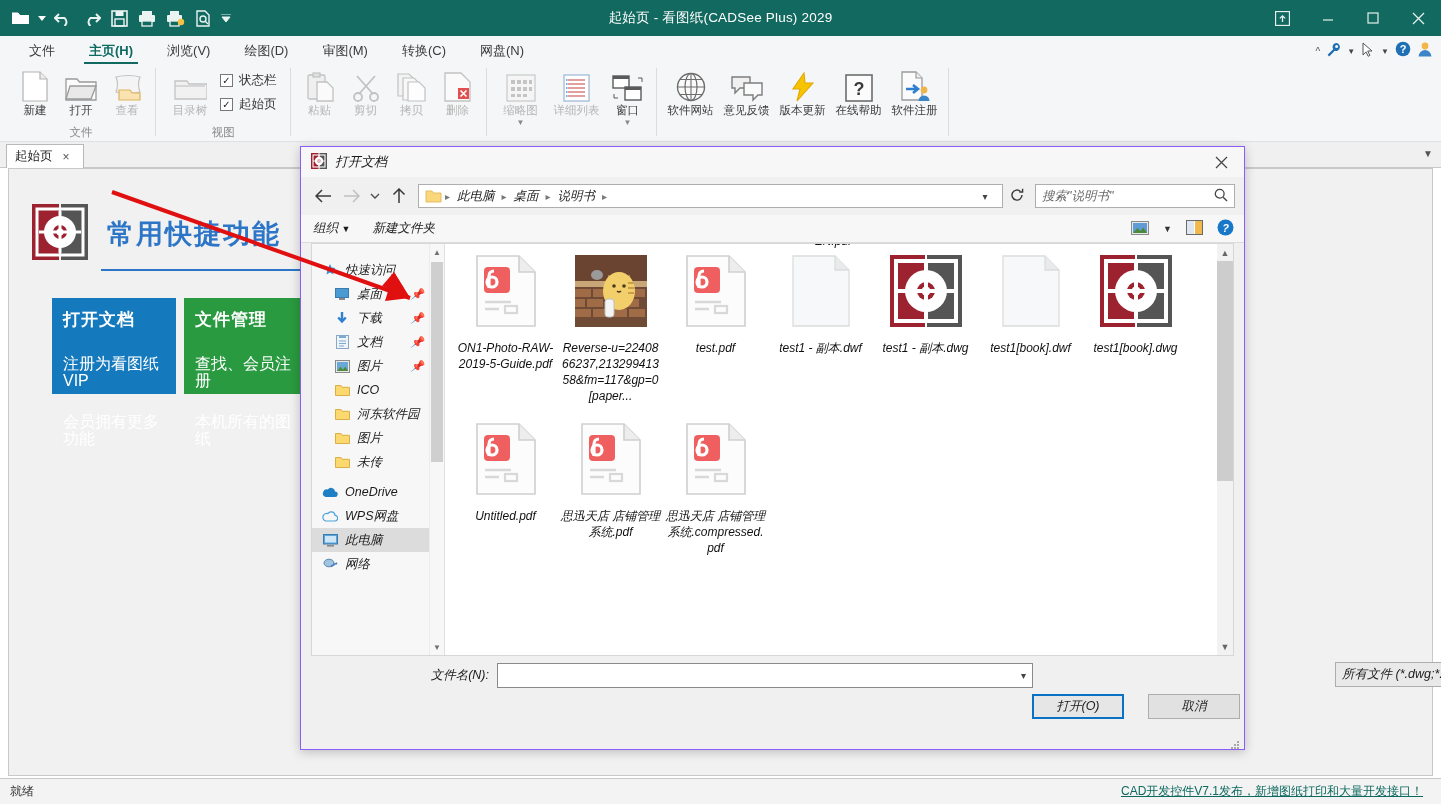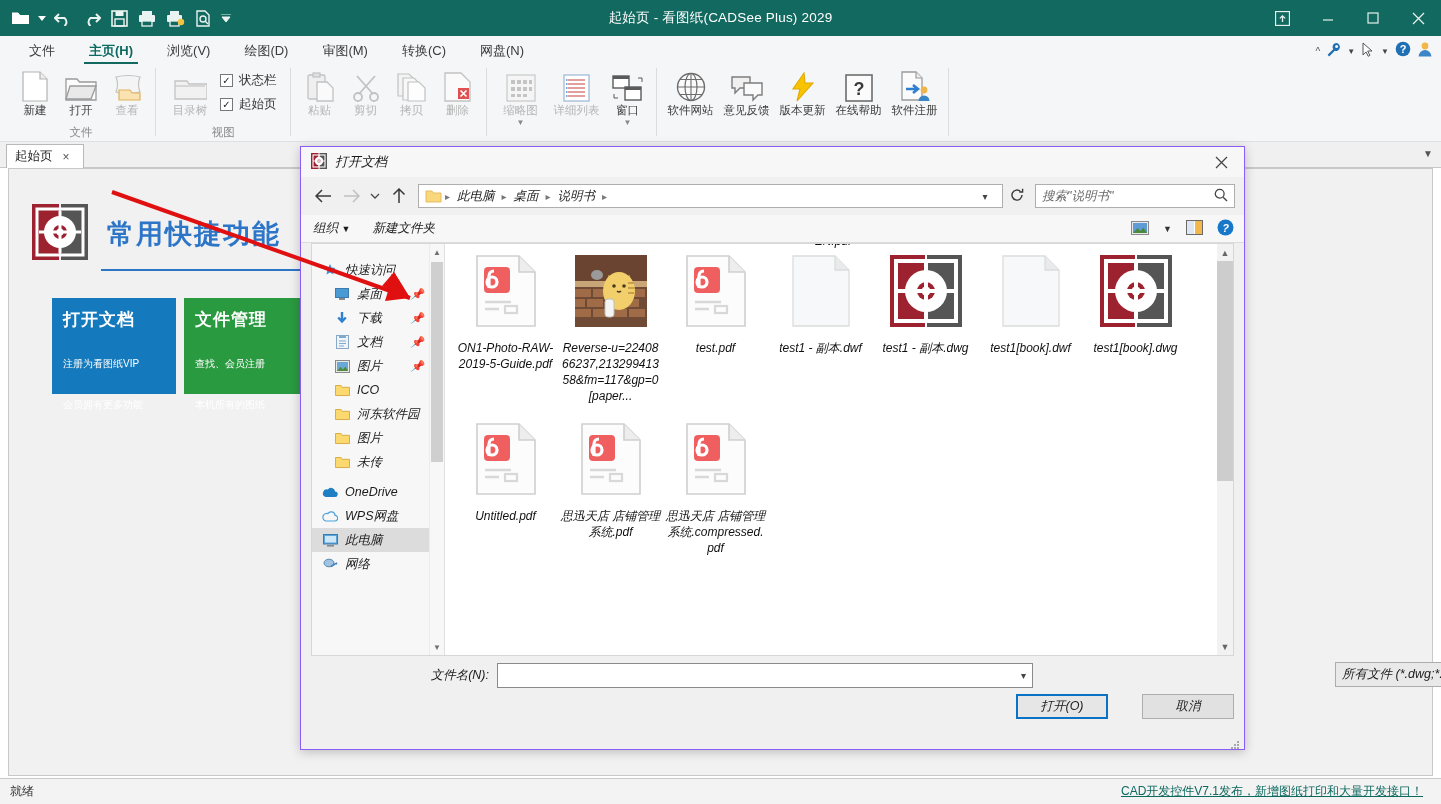--- a/index.html
+++ b/index.html
@@ -104,21 +104,21 @@
   .startpage {
     position: absolute; left: 8px; top: 168px; right: 8px; bottom: 28px;
     background: #f1f1f1; border: 1px solid #c8c8c8; overflow: hidden;
   }
   .sp-header { position: absolute; left: 22px; top: 34px; display: flex; align-items: center; gap: 18px; }
   .sp-title { font-size: 27px; color: #2d76c7; font-weight: bold; letter-spacing: 2px; }
   .sp-rule { position: absolute; left: 92px; top: 100px; width: 1000px; height: 2px; background: #2d76c7; }
   .tiles { position: absolute; left: 43px; top: 129px; display: grid; grid-template-columns: repeat(6, 124px); grid-gap: 8px; }
   .tile { width: 124px; height: 96px; color: #fff; padding: 10px 11px 0 11px; }
   .tile h4 { font-size: 17px; font-weight: bold; margin-bottom: 7px; letter-spacing: 1px; }
-  .tile p { font-size: 10px; line-height: 17px; margin-top: 24px; }
+  .tile p { font-size: 16px; line-height: 17px; margin-top: 24px; }
 
   
   .dialog {
     position: absolute; left: 300px; top: 146px; width: 945px; height: 604px;
     background: #f0f0f0; border: 1px solid #8b5cf6;
     box-shadow: 0 2px 10px rgba(0,0,0,.22);
     font-style: italic;
   }
   .dlg-title {
     position: absolute; left: 0; top: 0; width: 100%; height: 30px;
@@ -189,21 +189,21 @@
   .dlg-bottom { position: absolute; left: 0; right: 0; bottom: 0; height: 93px; }
   .fnrow { position: absolute; left: 0; top: 6px; width: 100%; height: 26px; display: flex; align-items: center; }
   .fnlabel { width: 196px; text-align: right; padding-right: 8px; font-size: 12.5px; color: #1b1b1b; }
   .fninput { width: 536px; height: 25px; background: #fff; border: 1px solid #8a8a8a; display: flex; align-items: center; padding: 0 6px; font-size: 12.5px; }
   .fninput .caret2 { margin-left: auto; font-size: 10px; color: #444; }
   .filter {
     position: absolute; left: 1034px; top: 6px; width: 196px; height: 25px;
     background: #e9e9e9; border: 1px solid #adadad; display: flex; align-items: center;
     padding: 0 6px; font-size: 12.5px; color: #1b1b1b; overflow: hidden; white-space: nowrap;
   }
-  .dlg-buttons { position: absolute; right: 10px; top: 38px; display: flex; gap: 34px; }
+  .dlg-buttons { position: absolute; right: 4px; top: 38px; display: flex; gap: 24px; }
   .dbtn {
     width: 92px; height: 25px; font-size: 12.5px; color: #1b1b1b;
     display: flex; align-items: center; justify-content: center;
     background: #e1e1e1; border: 1px solid #adadad;
   }
   .dbtn.primary { border: 2px solid #0a72c4; background: #e6e6e6; }
   .grip { position: absolute; right: 4px; bottom: 3px; width: 10px; height: 10px; }
 
   
   .statusbar {

